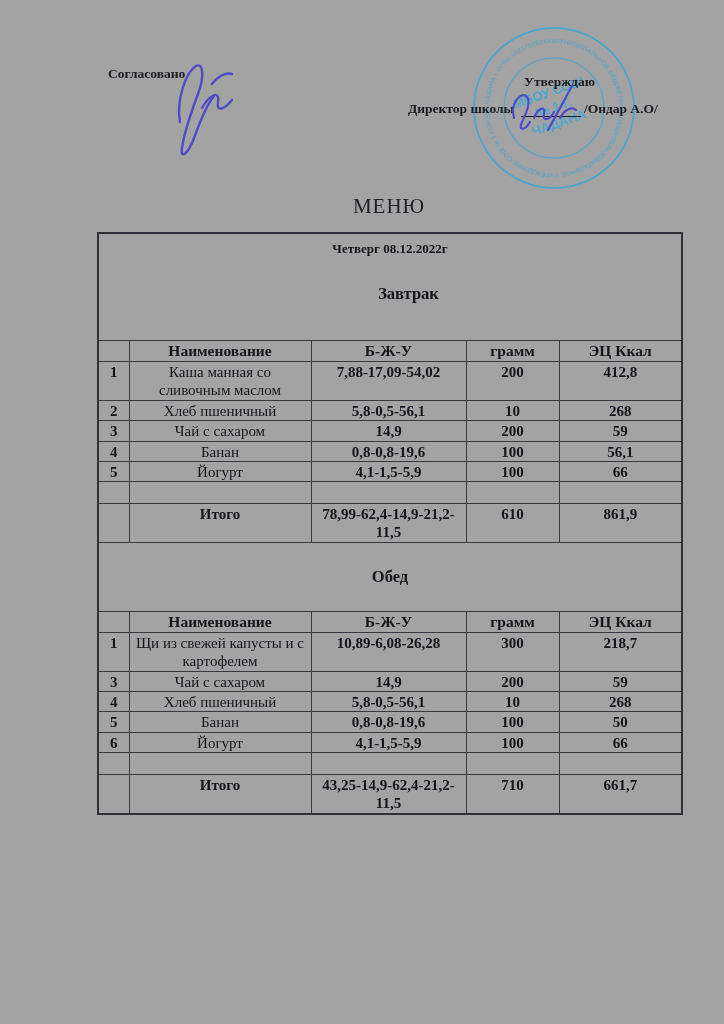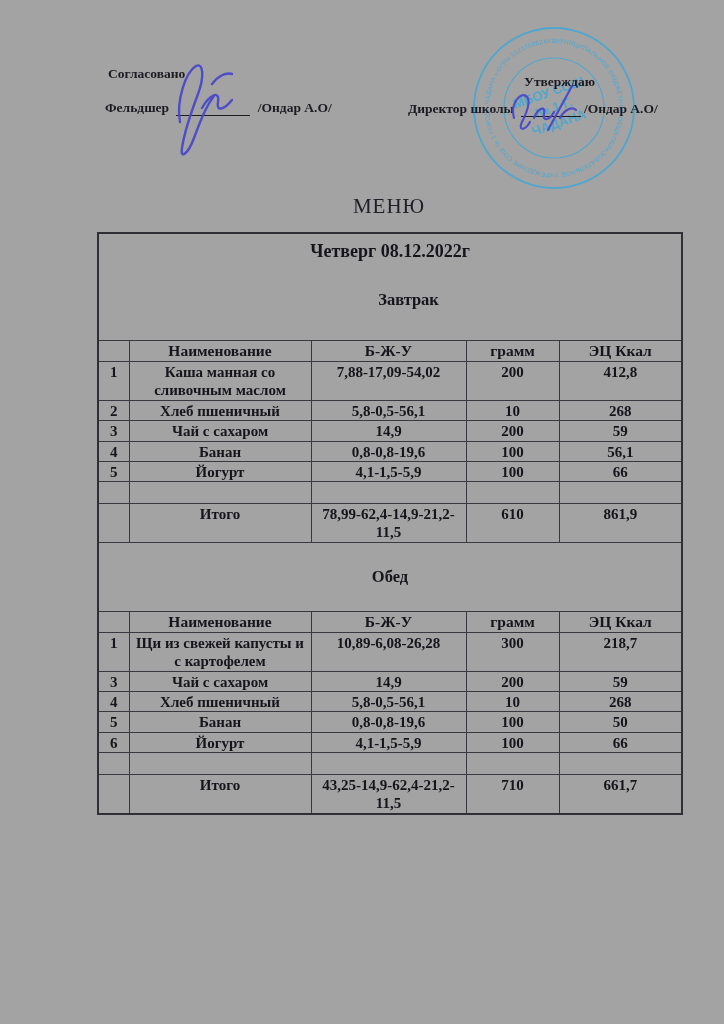--- a/index.html
+++ b/index.html
@@ -29,41 +29,36 @@
   }
   table.menu td{
     border:1px solid #38383e;
     padding:1px 4px 0 4px;
     text-align:center;vertical-align:top;line-height:1.22;
     overflow:hidden;
   }
   table.menu{border:2px solid #2f2f36;}
   td.freecell{border-left:none;border-right:none;border-top:none;border-bottom:none;}
   tr.sect td{border:none;}
-  .datewrap{padding-top:7px;font-weight:bold;font-size:18px;text-align:center;}
+  .datewrap{padding-top:7px;font-weight:bold;font-size:13px;text-align:center;}
   .mealhead{font-weight:bold;font-size:16.5px;text-align:center;}
   td.colhead{font-weight:bold;font-size:15.5px;}
   td.no{font-weight:bold;}
-  td.nm{font-weight:bold;}
+  td.nm{font-weight:normal;}
   td.v-b{font-weight:bold;}
   td.v-n{font-weight:bold;}
   td.total-label{text-align:left;font-weight:bold;padding-left:7px;}
   tr.spacer td{height:20px;}
 </style>
 </head>
 <body>
 
 <div class="page">
 
   <div class="appr" style="left:108px;top:66px;">Согласовано</div>
-  <div class="appr" style="left:105px;top:100px;">
-    <span>Фельдшер</span>
-    <span class="blank" style="width:74px;margin:0 4px;"></span>
-    <span>/Ондар А.О/</span>
-  </div>
 
   <svg class="stamp" width="172" height="172" viewBox="0 0 172 172">
     <g fill="none" stroke="#3da7d8">
       <circle cx="86" cy="86" r="80" stroke-width="1.8"></circle>
       <circle cx="86" cy="86" r="50" stroke-width="1.2"></circle>
     </g>
     <defs>
       <path id="ringPath" d="M 86,21 a 65,65 0 1 1 -0.02,0" fill="none"></path>
     </defs>
     <text font-size="6.3" font-family="Liberation Sans, sans-serif" fill="#3da7d8" letter-spacing="0.25">

